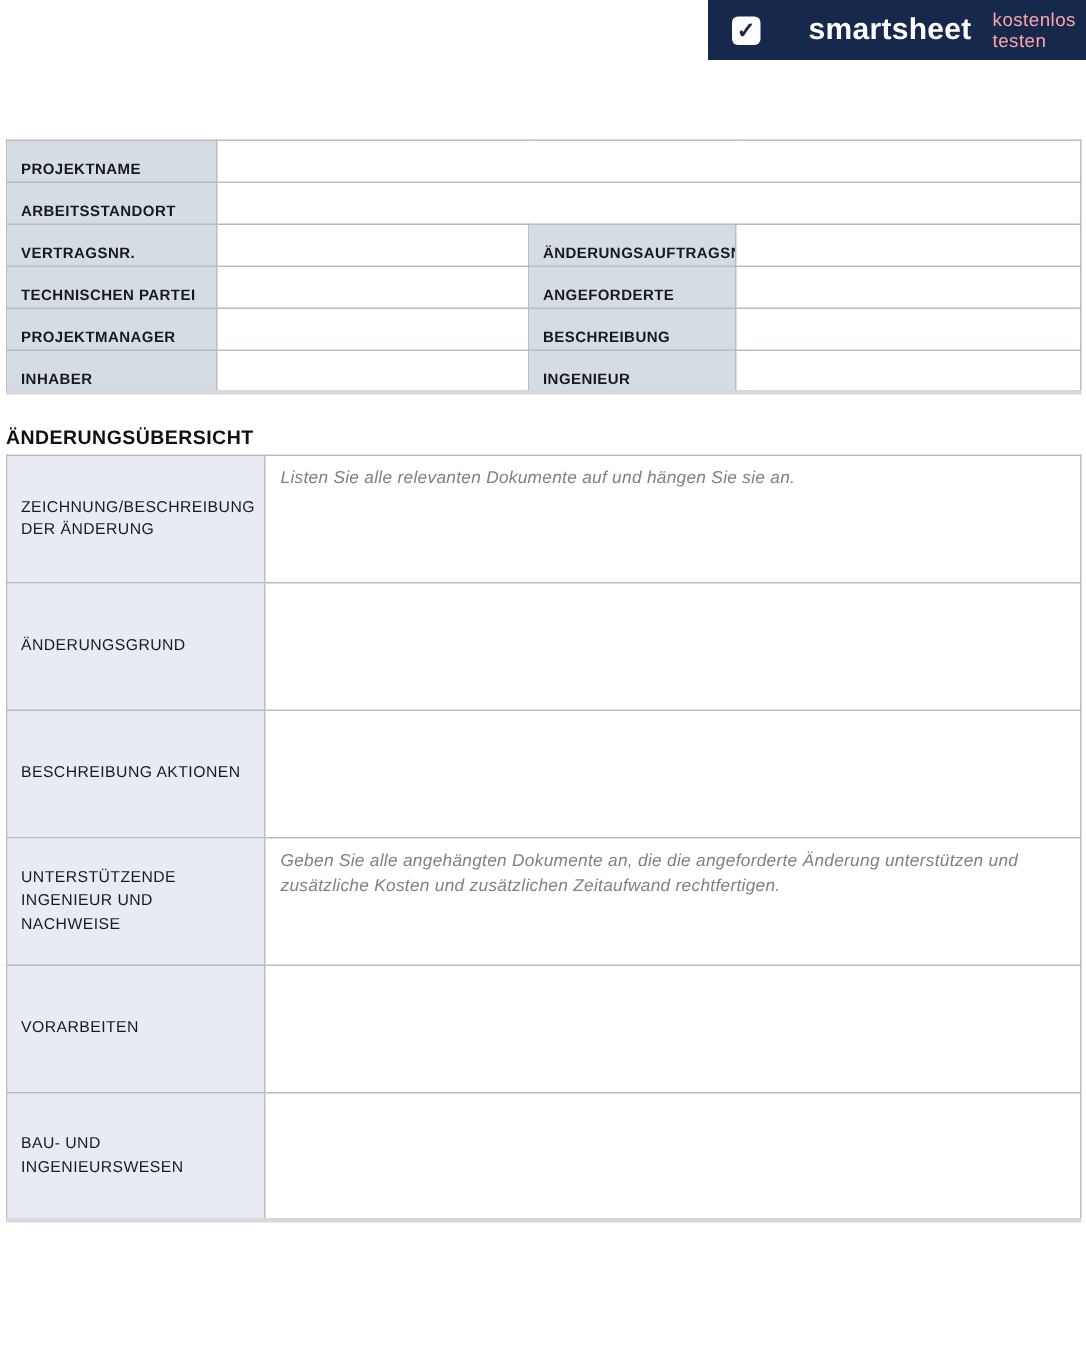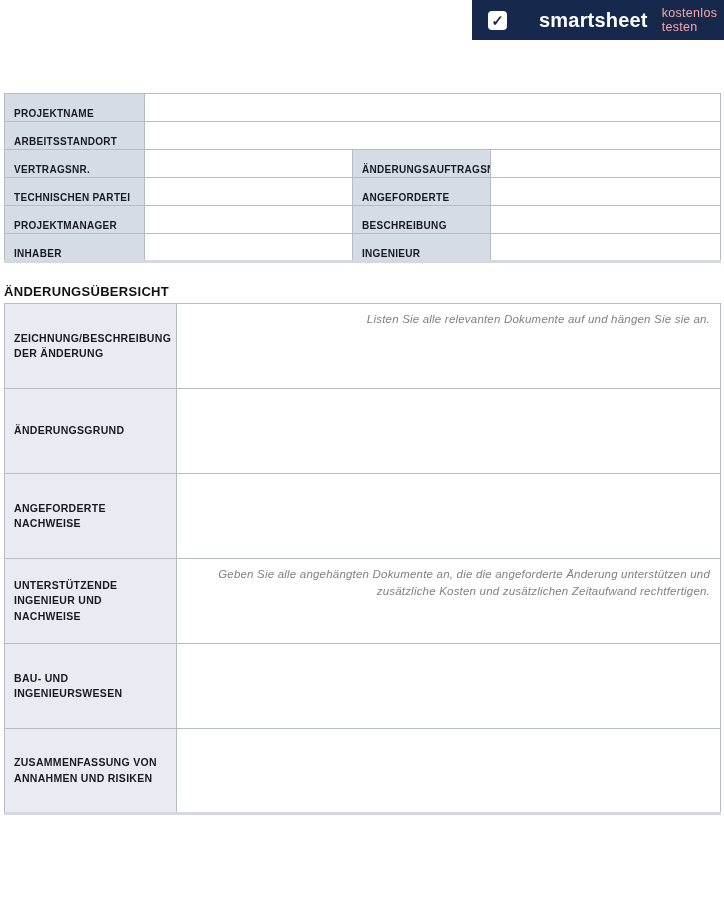--- a/index.html
+++ b/index.html
@@ -53,30 +53,29 @@
     font-size:13px;font-weight:bold;color:#111111;letter-spacing:.3px;
   }
   
   .overview-table{
     position:absolute;top:303px;left:4px;width:716px;
     border-bottom:3px solid #d5d9df;
   }
   .overview-table td{height:85px;}
   .overview-table .olbl{
     background:#e9ebf2;color:#16191f;
-    font-size:10.5px;font-weight:bold;letter-spacing:.3px;line-height:1.45;
+    font-size:10.5px;font-weight:normal;letter-spacing:.3px;line-height:1.45;
     padding:4px 10px 4px 9px;vertical-align:middle;
   }
   .overview-table .oval{
     background:#ffffff;vertical-align:top;padding:7px 10px;
   }
   .placeholder{
     font-size:11.5px;font-style:italic;color:#808080;line-height:1.5;
     letter-spacing:.2px;
-    text-align:right;
   }
 </style>
 </head>
 <body>
 
 <div class="page">
 
   <div class="logo-banner">
     <span class="logo-check">✓</span>
     <span class="logo-brand">smartsheet</span>
@@ -141,39 +140,39 @@
         <div class="placeholder">Listen Sie alle relevanten Dokumente auf und hängen Sie sie an.</div>
       </td>
     </tr>
     <tr>
       <td class="olbl">ÄNDERUNGSGRUND</td>
       <td class="oval">
         <div class="placeholder"></div>
       </td>
     </tr>
     <tr>
-      <td class="olbl">ANGEFORDERTE NACHWEISE</td>
+      <td class="olbl">BESCHREIBUNG AKTIONEN</td>
       <td class="oval">
         <div class="placeholder"></div>
       </td>
     </tr>
     <tr>
       <td class="olbl">UNTERSTÜTZENDE INGENIEUR UND NACHWEISE</td>
       <td class="oval">
         <div class="placeholder">Geben Sie alle angehängten Dokumente an, die die angeforderte Änderung unterstützen und zusätzliche Kosten und zusätzlichen Zeitaufwand rechtfertigen.</div>
       </td>
     </tr>
     <tr>
-      <td class="olbl">BAU- UND INGENIEURSWESEN</td>
+      <td class="olbl">VORARBEITEN</td>
       <td class="oval">
         <div class="placeholder"></div>
       </td>
     </tr>
     <tr>
-      <td class="olbl">ZUSAMMENFASSUNG VON ANNAHMEN UND RISIKEN</td>
+      <td class="olbl">BAU- UND INGENIEURSWESEN</td>
       <td class="oval">
         <div class="placeholder"></div>
       </td>
     </tr>
   </tbody>
     </table>
 
 </div>
 
 </body></html>

